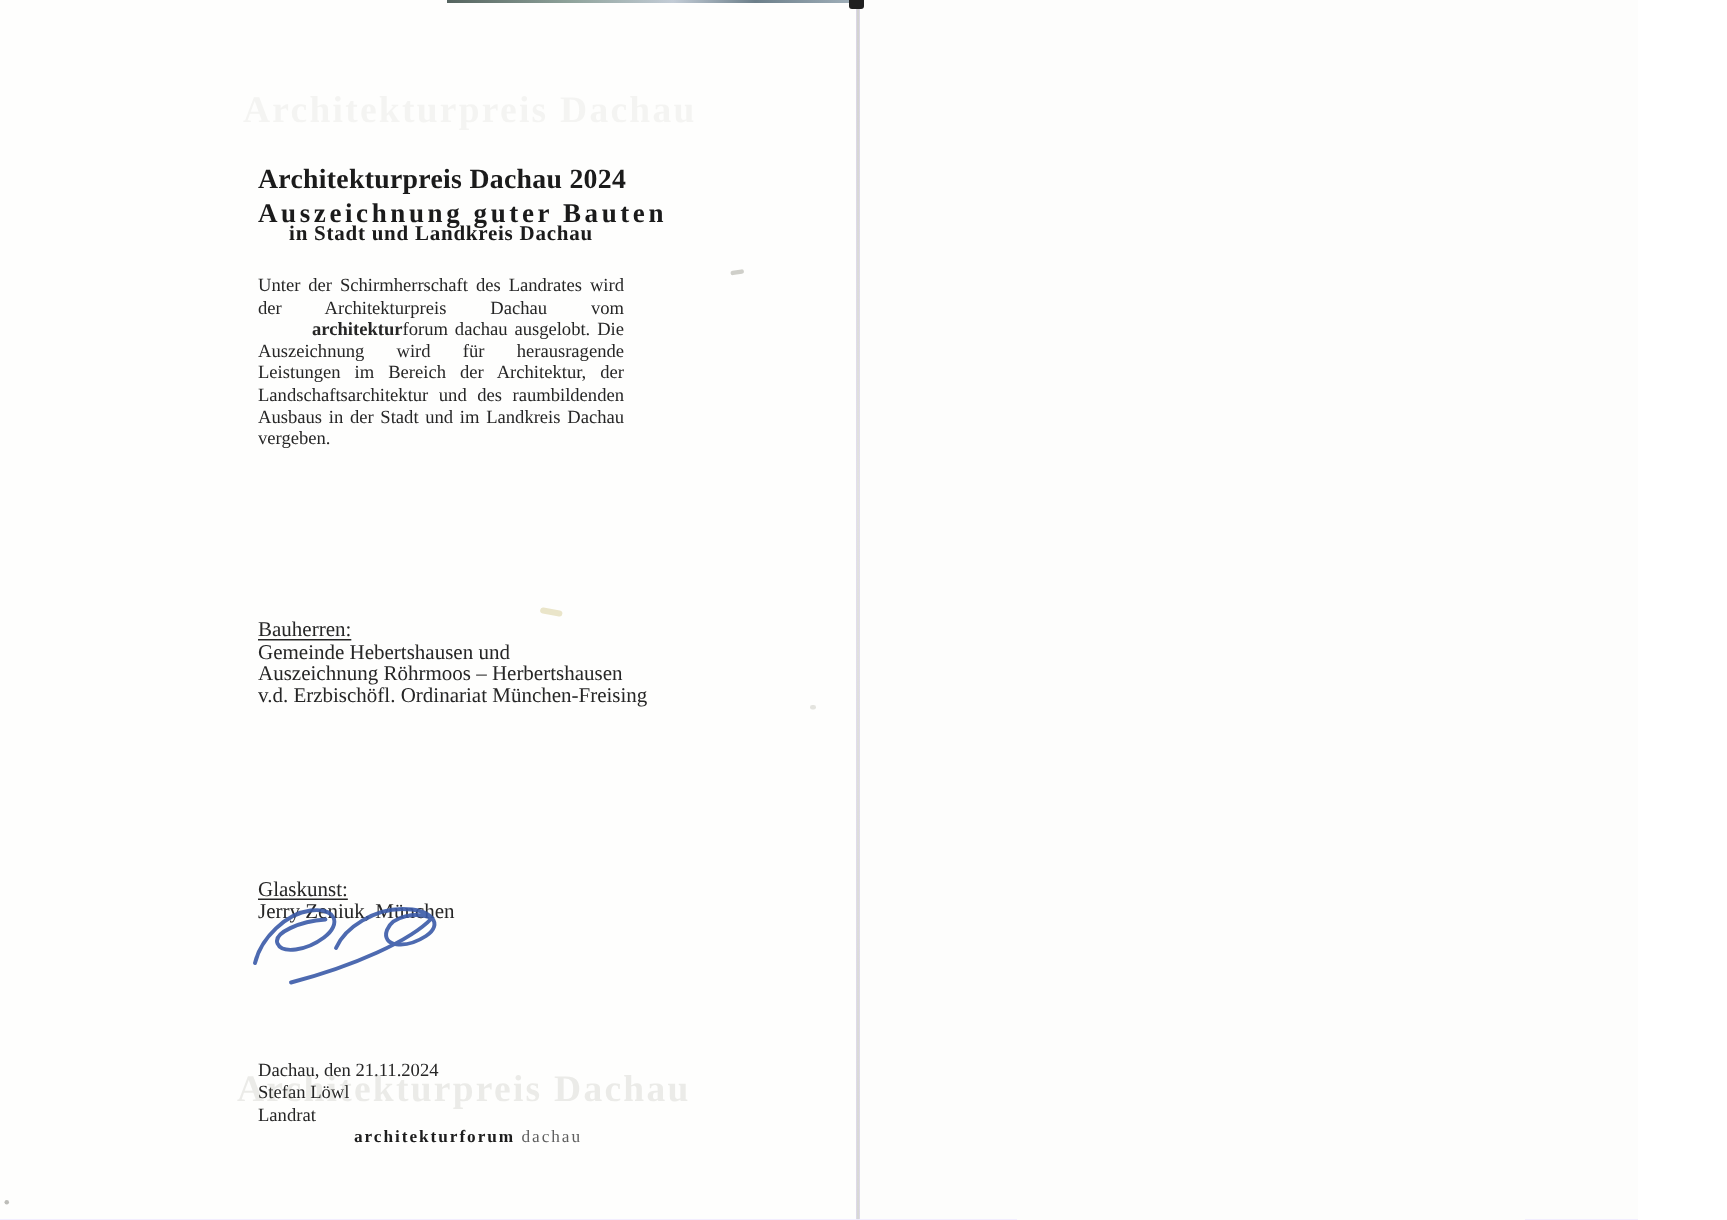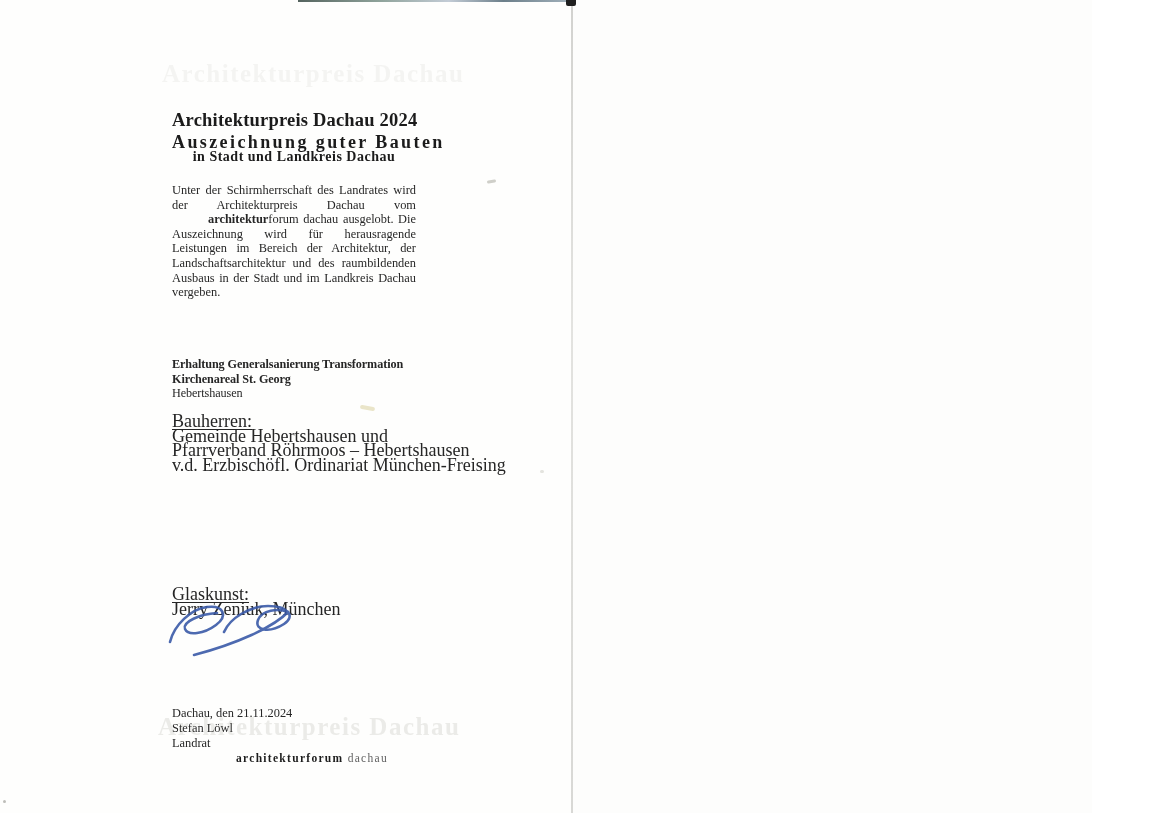--- a/index.html
+++ b/index.html
@@ -29,21 +29,21 @@
   
   .lcol{position:absolute;left:172px;width:244px;color:#262626;}
   .lp-title{top:110px;font-size:18.5px;font-weight:bold;letter-spacing:0.2px;white-space:nowrap;color:#1b1b1b;}
   .lp-sub1{top:132px;font-size:18px;font-weight:bold;letter-spacing:2.4px;white-space:nowrap;color:#1b1b1b;}
   .lp-sub2{top:149px;font-size:14px;font-weight:bold;letter-spacing:0.5px;text-align:center;color:#1b1b1b;}
   .lp-body{font-size:12.4px;line-height:14.6px;text-align:justify;word-spacing:1.2px;}
   .lp-intro{top:183px;}
   .lp-verl{top:314px;}
   .lp-award{top:357px;font-size:12.2px;line-height:14.5px;letter-spacing:-0.1px;}
   .lp-award .b{font-weight:bold;white-space:nowrap;}
-  .credit{line-height:14.5px;font-size:18px;}
+  .credit{line-height:14.5px;font-size:14px;}
   .credit .lbl{text-decoration:underline;text-underline-offset:2px;}
   .credit .line{white-space:nowrap;}
   .credit .stretch{white-space:normal;text-align:justify;text-align-last:justify;}
   .lp-bauherren{top:414px;}
   .lp-architektur{top:485px;}
   .lp-freianlagen{top:544px;}
   .lp-glaskunst{top:587px;}
   .lp-date{top:665px;font-size:12.4px;line-height:15px;margin-top:41px;}
   .sigwrap{position:absolute;left:164px;top:598px;width:178px;height:60px;pointer-events:none;}
   .lp-footer{top:752px;text-align:center;font-size:11.5px;letter-spacing:1.3px;white-space:nowrap;color:#1d1d1d;}
@@ -60,30 +60,25 @@
 
     <div class="wm wm-tl">Architekturpreis Dachau</div>
 
     <div class="lcol lp-title">Architekturpreis Dachau 2024</div>
     <div class="lcol lp-sub1">Auszeichnung guter Bauten</div>
     <div class="lcol lp-sub2">in Stadt und Landkreis Dachau</div>
 
     <div class="lcol lp-body lp-intro"><span>Unter der Schirmherrschaft des Landrates wird der Architekturpreis Dachau vom </span><span class="bold">architektur</span><span>forum dachau ausgelobt. Die Auszeichnung wird für herausragende Leistungen im Bereich der Architektur, der Landschaftsarchitektur und des raumbildenden Ausbaus in der Stadt und im Landkreis Dachau vergeben.</span></div>
 
 
-    <div class="lcol lp-award">
-      <div class="b">Erhaltung Generalsanierung Transformation</div>
-      <div class="b">Kirchenareal St. Georg</div>
-      <div>Hebertshausen</div>
-    </div>
 
     <div class="lcol credit lp-bauherren">
       <div class="lbl">Bauherren:</div>
       <div class="line">Gemeinde Hebertshausen und</div>
-      <div class="line">Pfarrverband Röhrmoos – Hebertshausen</div>
+      <div class="line">Auszeichnung Röhrmoos – Herbertshausen</div>
       <div class="line">v.d. Erzbischöfl. Ordinariat München-Freising</div>
     </div>
 
 
 
     <div class="lcol credit lp-glaskunst">
       <div class="lbl">Glaskunst:</div>
       <div class="line">Jerry Zeniuk, München</div>
     </div>
 

